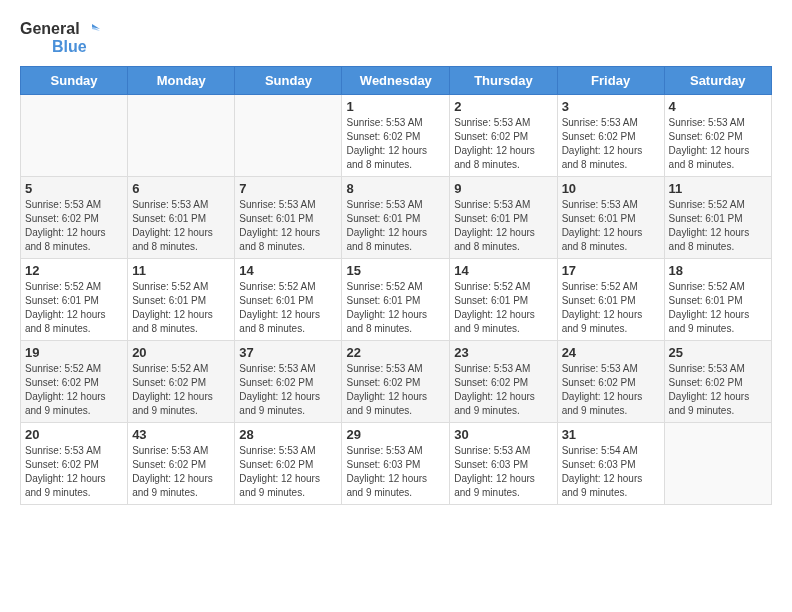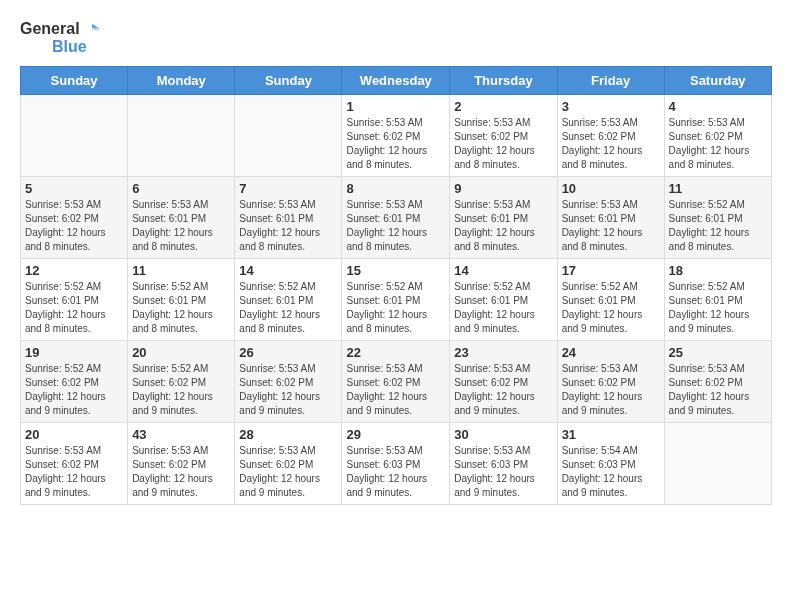--- a/index.html
+++ b/index.html
@@ -240,21 +240,21 @@
 Sunset: 6:02 PM
 Daylight: 12 hours and 9 minutes.</div>
         </td>
         <td>
           <span class="day-num">20</span>
           <div class="day-info">Sunrise: 5:52 AM
 Sunset: 6:02 PM
 Daylight: 12 hours and 9 minutes.</div>
         </td>
         <td>
-          <span class="day-num">26</span>
+          <span class="day-num">37</span>
           <div class="day-info">Sunrise: 5:53 AM
 Sunset: 6:02 PM
 Daylight: 12 hours and 9 minutes.</div>
         </td>
         <td>
           <span class="day-num">22</span>
           <div class="day-info">Sunrise: 5:53 AM
 Sunset: 6:02 PM
 Daylight: 12 hours and 9 minutes.</div>
         </td>

